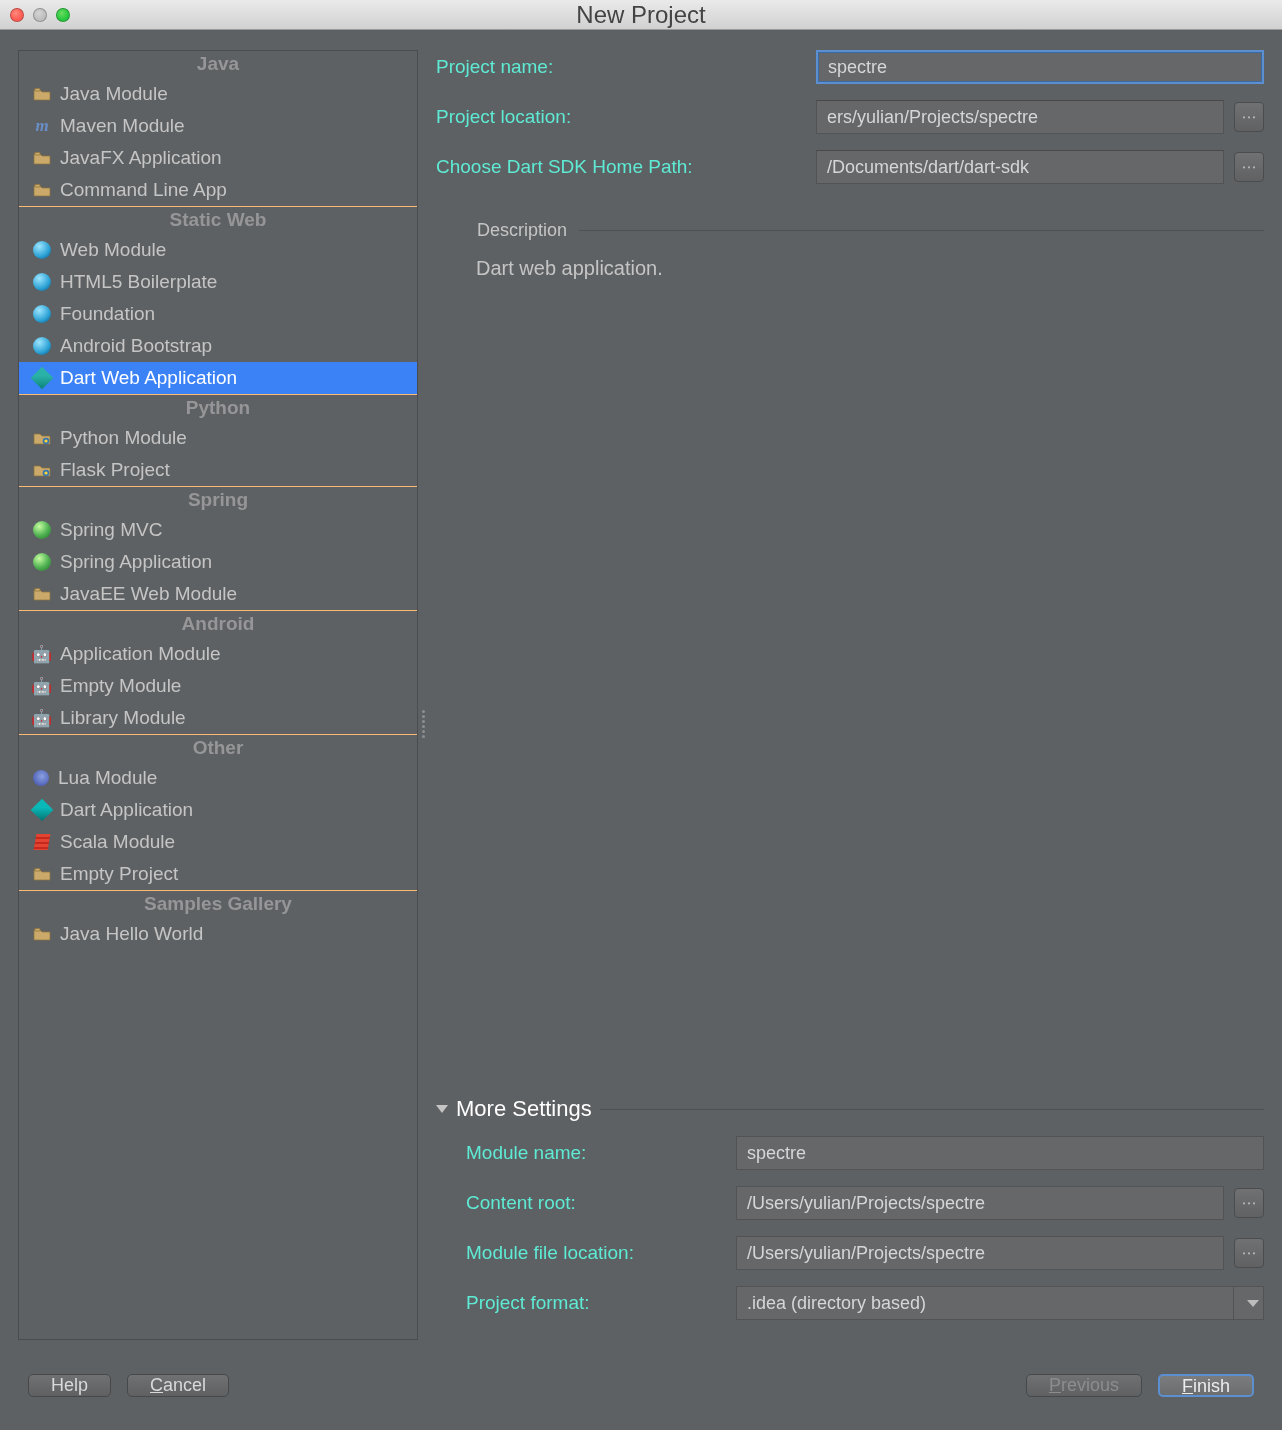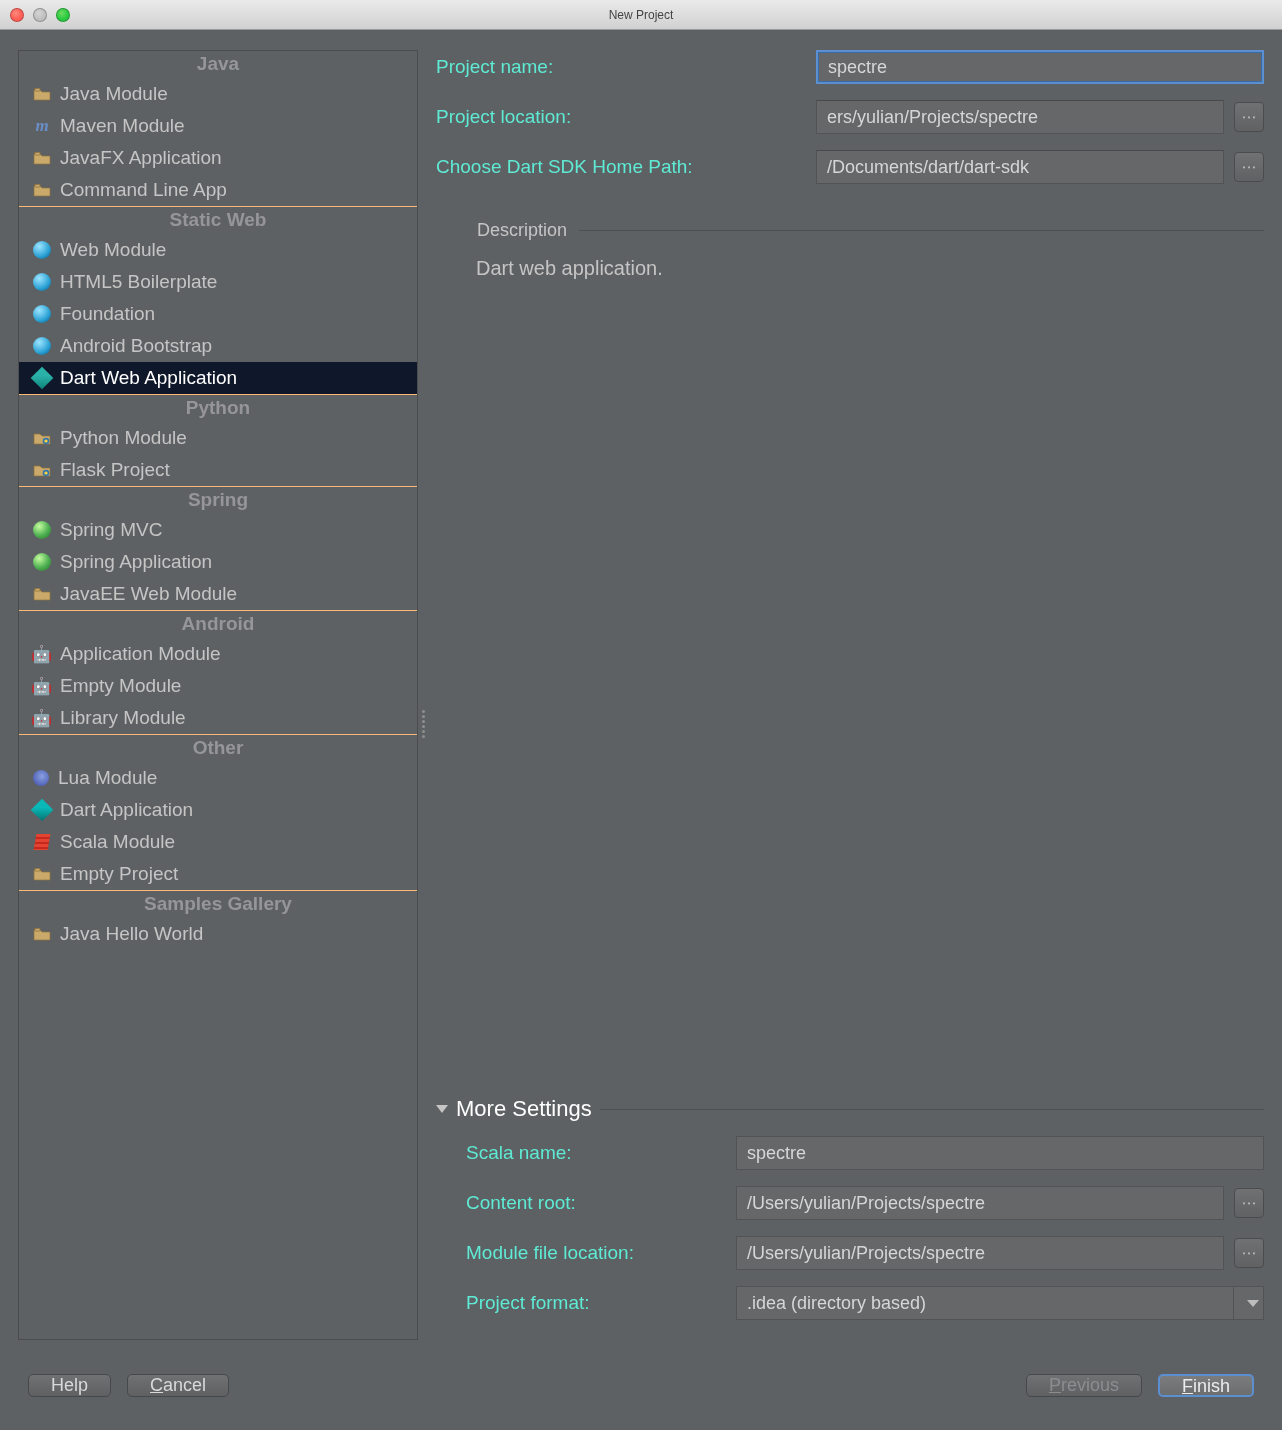--- a/index.html
+++ b/index.html
@@ -26,21 +26,21 @@
 .traffic-lights { display: flex; gap: 9px; }
 .traffic-light {
   width: 14px; height: 14px; border-radius: 50%;
   border: 1px solid rgba(0,0,0,0.25);
 }
 .tl-close { background: radial-gradient(circle at 40% 35%, #ff8a7c, #ff5f57 55%); }
 .tl-min   { background: radial-gradient(circle at 40% 35%, #d4d4d4, #bfbfbf 60%); }
 .tl-max   { background: radial-gradient(circle at 40% 35%, #6bdc5e, #28c840 60%); }
 .window-title {
   position: absolute; left: 0; right: 0; text-align: center;
-  color: #444; font-size: 12px; font-weight: 400;
+  color: #444; font-size: 24px; font-weight: 400;
 }
 
 
 .content {
   display: flex;
   height: calc(100% - 30px - 90px);
   padding: 20px 18px 0 18px;
   gap: 18px;
 }
 .sidebar {
@@ -63,21 +63,21 @@
   display: flex;
   align-items: center;
   gap: 9px;
   padding: 3px 10px 3px 14px;
   cursor: pointer;
   color: #c5c5c5;
   font-size: 19px;
   min-height: 32px;
 }
 .sidebar-item.selected {
-  background: #0f172a;
+  background: #3b82f6;
   color: #fff;
 }
 .icon {
   width: 18px; height: 18px; display: inline-flex; align-items: center; justify-content: center;
   flex-shrink: 0;
   font-size: 15px;
 }
 .folder-icon svg { width: 18px; height: 14px; }
 .web-icon { background: radial-gradient(circle at 35% 30%, #9de5ff, #2aa0d4 60%, #0b4e74); border-radius:50%; }
 .green-circle { background: radial-gradient(circle at 35% 30%, #c5fca0, #4caf50 55%, #2a6e2d); border-radius:50%; }
@@ -419,21 +419,21 @@
     <div class="description-text">Dart web application.</div>
 
     <div class="more-settings">
       <div class="expander">
         <span class="tri"></span>
         <span>More Settings</span>
         <span class="line"></span>
       </div>
 
       <div class="form-row compact">
-        <label>Scala name:</label>
+        <label>Module name:</label>
         <div class="readonly-input">spectre</div>
       </div>
 
       <div class="form-row compact">
         <label>Content root:</label>
         <div class="readonly-input">/Users/yulian/Projects/spectre</div>
         <div class="browse-btn">⋯</div>
       </div>
 
       <div class="form-row compact">

